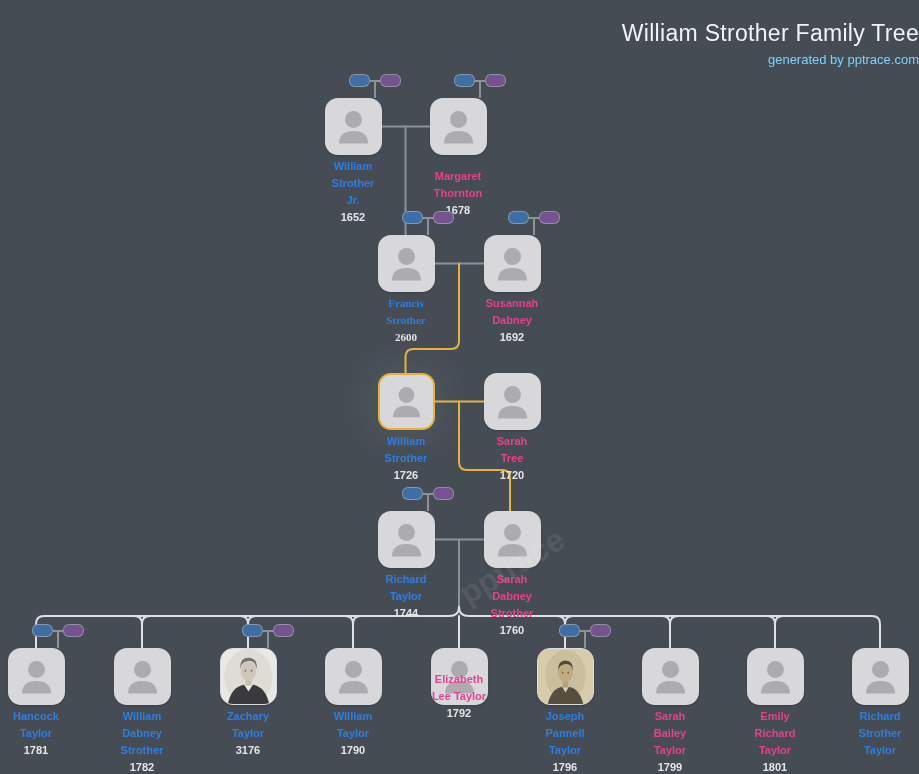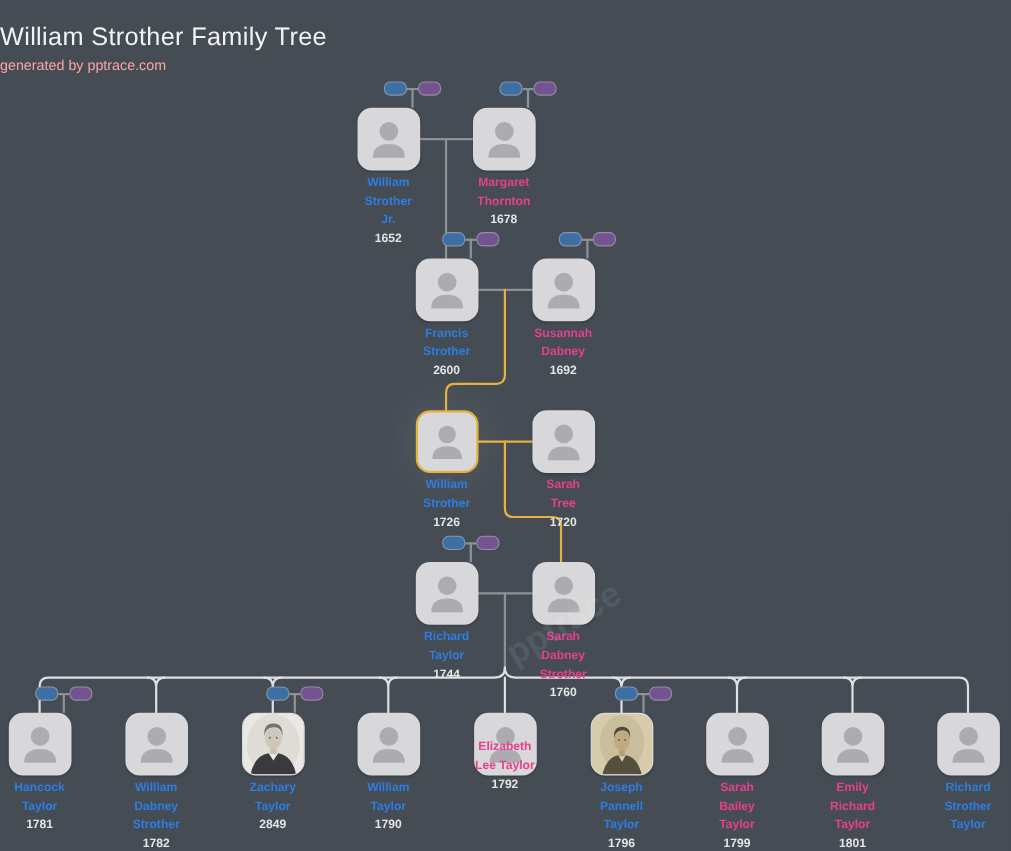--- a/index.html
+++ b/index.html
@@ -1,20 +1,20 @@
 <!DOCTYPE html>
 <html><head>
 <meta charset="utf-8">
 <style>
   html,body{margin:0;padding:0;background:#454c54;}
   .stage{position:relative;width:919px;height:774px;overflow:hidden;background:#454c54;
          font-family:"Liberation Sans",sans-serif;}
-  .hdr{position:absolute;top:0;left:0;width:919px;text-align:left;z-index:6;}
+  .hdr{position:absolute;top:0;left:0;width:919px;text-align:right;z-index:6;}
   .title{margin-top:20px;font-size:23px;font-weight:500;color:#f2f3f4;letter-spacing:.3px;}
-  .subtitle{margin-top:5px;font-size:13px;color:#fca5a5;}
+  .subtitle{margin-top:5px;font-size:13px;color:#7dd3fc;}
   svg.connectors{position:absolute;left:0;top:0;z-index:1;}
   .pill-stub{position:absolute;width:2px;background:#8d9298;z-index:2;}
   .card{position:absolute;width:57px;height:57px;border-radius:13px;background:#d8d8da;
         box-shadow:0 1px 2px rgba(0,0,0,.18);z-index:3;overflow:hidden;}
   .card.selected{box-sizing:border-box;border:2.5px solid #e6b23c;
         box-shadow:0 0 30px 14px rgba(235,228,205,.06);}
   .card.photo{box-sizing:border-box;border:1.5px solid #dddddf;}
   .card svg{display:block;width:100%;height:100%;}
   .pillpair{position:absolute;width:52px;height:13px;z-index:4;}
   .pill{position:absolute;top:0;width:21px;height:13px;border-radius:6px;box-sizing:border-box;
@@ -91,38 +91,38 @@
         <span class="pill blue"></span>
         <span class="pill-link"></span>
         <span class="pill purple"></span>
       </div>
       <div class="card" style="left: 429.5px; top: 98px;">
         <svg viewBox="0 0 57 57">
           <circle cx="28.5" cy="21.5" r="8.5" fill="#acacb0"></circle>
           <path d="M14,45.5 Q14,33 28.5,33 Q43,33 43,45.5 Z" fill="#acacb0"></path>
         </svg>
       </div>
-      <div class="label" style="left: 400px; top: 158px; text-align: center;">
+      <div class="label" style="left: 400px; top: 168px; text-align: center;">
         <div class="female">Margaret</div>
         <div class="female">Thornton</div>
         <div class="year">1678</div>
       </div>
       <div class="pill-stub" style="left: 427px; top: 217px; height: 18px;"></div>
       <div class="pillpair" style="left: 402px; top: 211px;">
         <span class="pill blue"></span>
         <span class="pill-link"></span>
         <span class="pill purple"></span>
       </div>
       <div class="card" style="left: 377.5px; top: 235px;">
         <svg viewBox="0 0 57 57">
           <circle cx="28.5" cy="21.5" r="8.5" fill="#acacb0"></circle>
           <path d="M14,45.5 Q14,33 28.5,33 Q43,33 43,45.5 Z" fill="#acacb0"></path>
         </svg>
       </div>
-      <div class="label" style="left: 348px; top: 295px;">
+      <div class="label" style="left: 348px; top: 295px; font-family: Liberation Serif, serif;">
         <div class="male">Francis</div>
         <div class="male">Strother</div>
         <div class="year">2600</div>
       </div>
       <div class="pill-stub" style="left: 533px; top: 217px; height: 18px;"></div>
       <div class="pillpair" style="left: 508px; top: 211px;">
         <span class="pill blue"></span>
         <span class="pill-link"></span>
         <span class="pill purple"></span>
       </div>
@@ -232,21 +232,21 @@
           <rect x="25.5" y="30" width="6" height="8" fill="#c6bfb2"></rect>
           <ellipse cx="28.5" cy="23" rx="8" ry="10" fill="#cec7ba"></ellipse>
           <path d="M20,21 Q19,9 28.5,9 Q38,9 37,21 Q36,12 28.5,12.5 Q21,13 20,21 Z" fill="#77726b"></path>
           <circle cx="25.3" cy="22.5" r="0.9" fill="#6e675e"></circle>
           <circle cx="31.7" cy="22.5" r="0.9" fill="#6e675e"></circle>
         </svg>
       </div>
       <div class="label" style="left: 190px; top: 708px;">
         <div class="male">Zachary</div>
         <div class="male">Taylor</div>
-        <div class="year">2849</div>
+        <div class="year">3176</div>
       </div>
       <div class="card" style="left: 324.5px; top: 648px;">
         <svg viewBox="0 0 57 57">
           <circle cx="28.5" cy="21.5" r="8.5" fill="#acacb0"></circle>
           <path d="M14,45.5 Q14,33 28.5,33 Q43,33 43,45.5 Z" fill="#acacb0"></path>
         </svg>
       </div>
       <div class="label" style="left: 295px; top: 708px;">
         <div class="male">William</div>
         <div class="male">Taylor</div>

